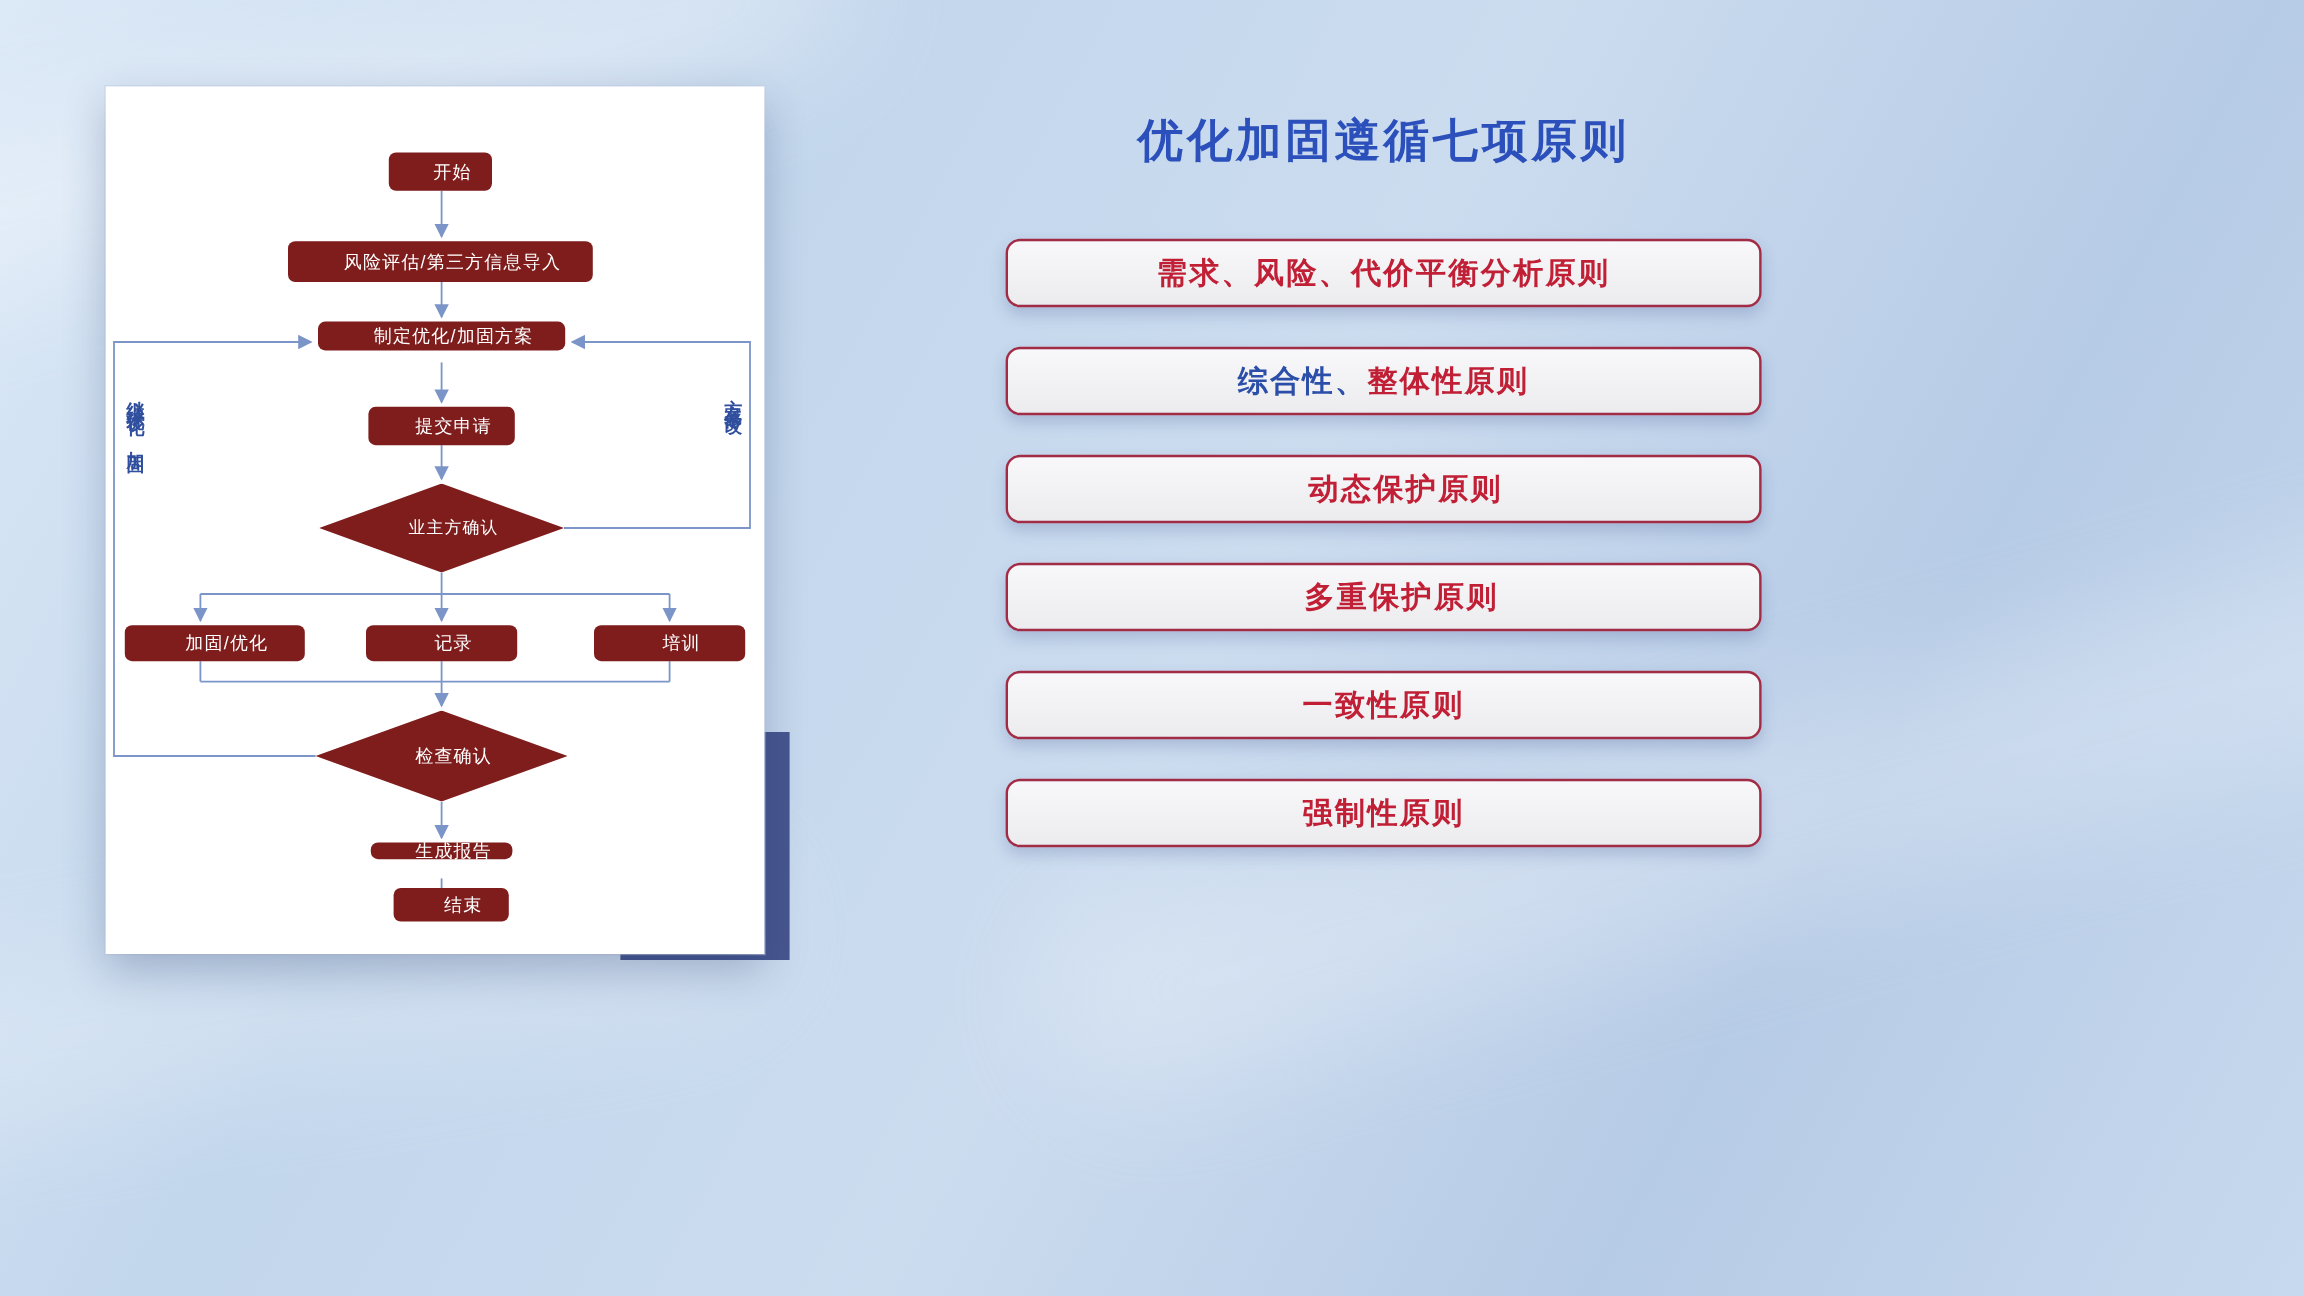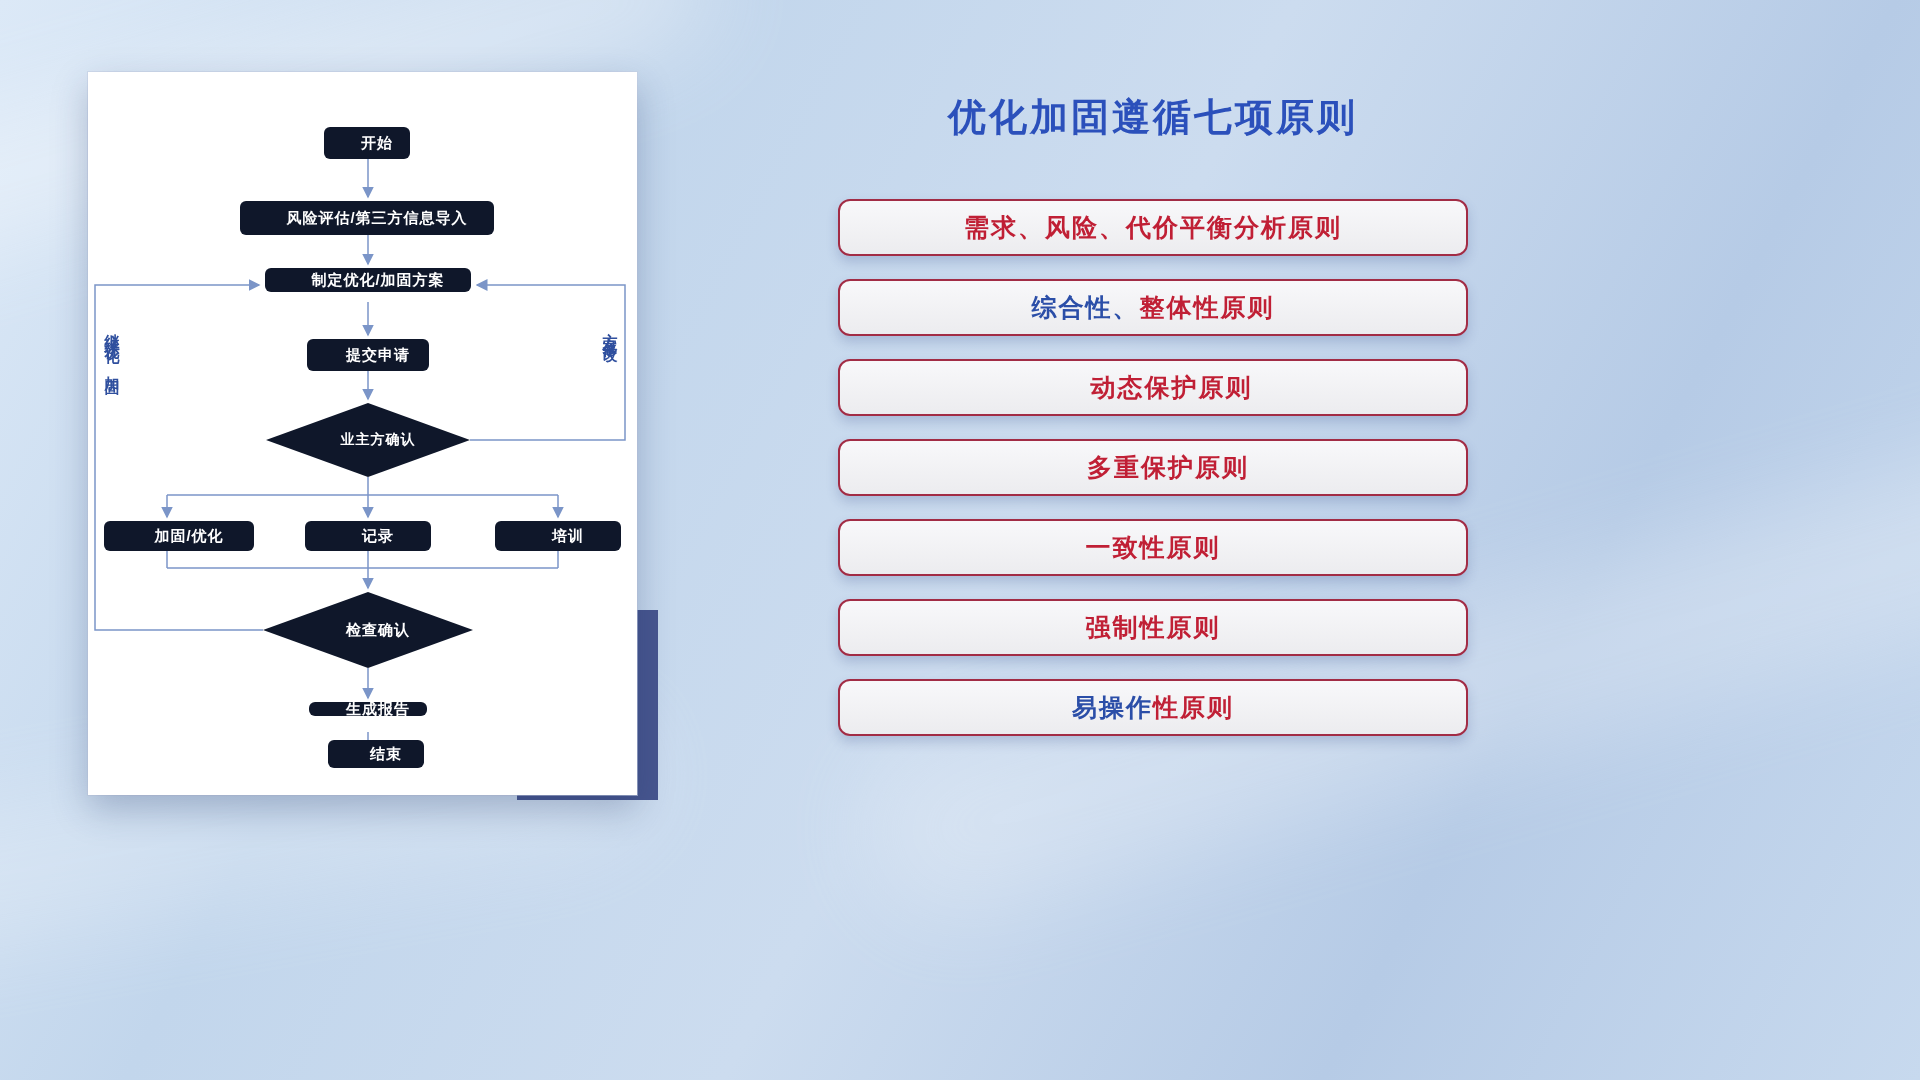--- a/index.html
+++ b/index.html
@@ -18,39 +18,39 @@
   .accent-block { position:absolute; left:517px; top:610px; width:141px; height:190px; background:#47568f; z-index:1; }
 
   .card {
     position:absolute; left:88px; top:72px; width:549px; height:723px;
     background:#ffffff; z-index:2;
     box-shadow:0 14px 34px rgba(30,50,100,.28), 0 0 0 1px rgba(200,210,230,.6);
   }
   .connectors { position:absolute; inset:0; width:100%; height:100%; }
 
   .node {
-    position:absolute; background:#0f172a; color:#ffffff;
-    font-weight:bold; font-size:15px; letter-spacing:1px;
+    position:absolute; background:#7f1d1d; color:#ffffff;
+    font-weight:normal; font-size:15px; letter-spacing:1px;
     display:flex; align-items:center; justify-content:center;
     border-radius:6px; white-space:nowrap; z-index:3;padding-left:20px;
   }
   .diamond { border-radius:0; clip-path:polygon(50% 0,100% 50%,50% 100%,0 50%); }
 
   .vlabel {
     position:absolute; writing-mode:vertical-rl; text-orientation:upright;
     color:#2f4f9e; font-weight:bold; font-size:15px; letter-spacing:5px; z-index:3;
   }
 
   .page-title {
     position:absolute; left:838px; top:92px; width:630px;
     text-align:center; font-size:38px; font-weight:bold; color:#2b50bb; letter-spacing:3px;
   }
   .principles {
     position:absolute; left:838px; top:199px; width:630px;
-    display:flex; flex-direction:column; gap:23px;
+    display:flex; flex-direction:column; gap:33px;
   }
   .principle-box {
     height:57px; border:2px solid #a22c45; border-radius:12px;
     background:linear-gradient(#f8f8fa,#ececef);
     display:flex; align-items:center; justify-content:center;
     box-shadow:0 6px 12px rgba(50,70,130,.22);
   }
   .principle-text { font-size:25px; font-weight:600; letter-spacing:2px; white-space:nowrap; }
 </style>
 </head>
@@ -146,18 +146,15 @@
     </div>
 
     <div class="principle-box">
       <div class="principle-text"><span style="color: rgb(192, 31, 53);">一致性原则</span></div>
     </div>
 
     <div class="principle-box">
       <div class="principle-text"><span style="color: rgb(192, 31, 53);">强制性原则</span></div>
     </div>
 
-    <div class="principle-box">
-      <div class="principle-text"><span style="color: rgb(43, 78, 168);">易操作</span><span style="color: rgb(192, 31, 53);">性原则</span></div>
-    </div>
   </div>
 
 </div>
 
 </body></html>

